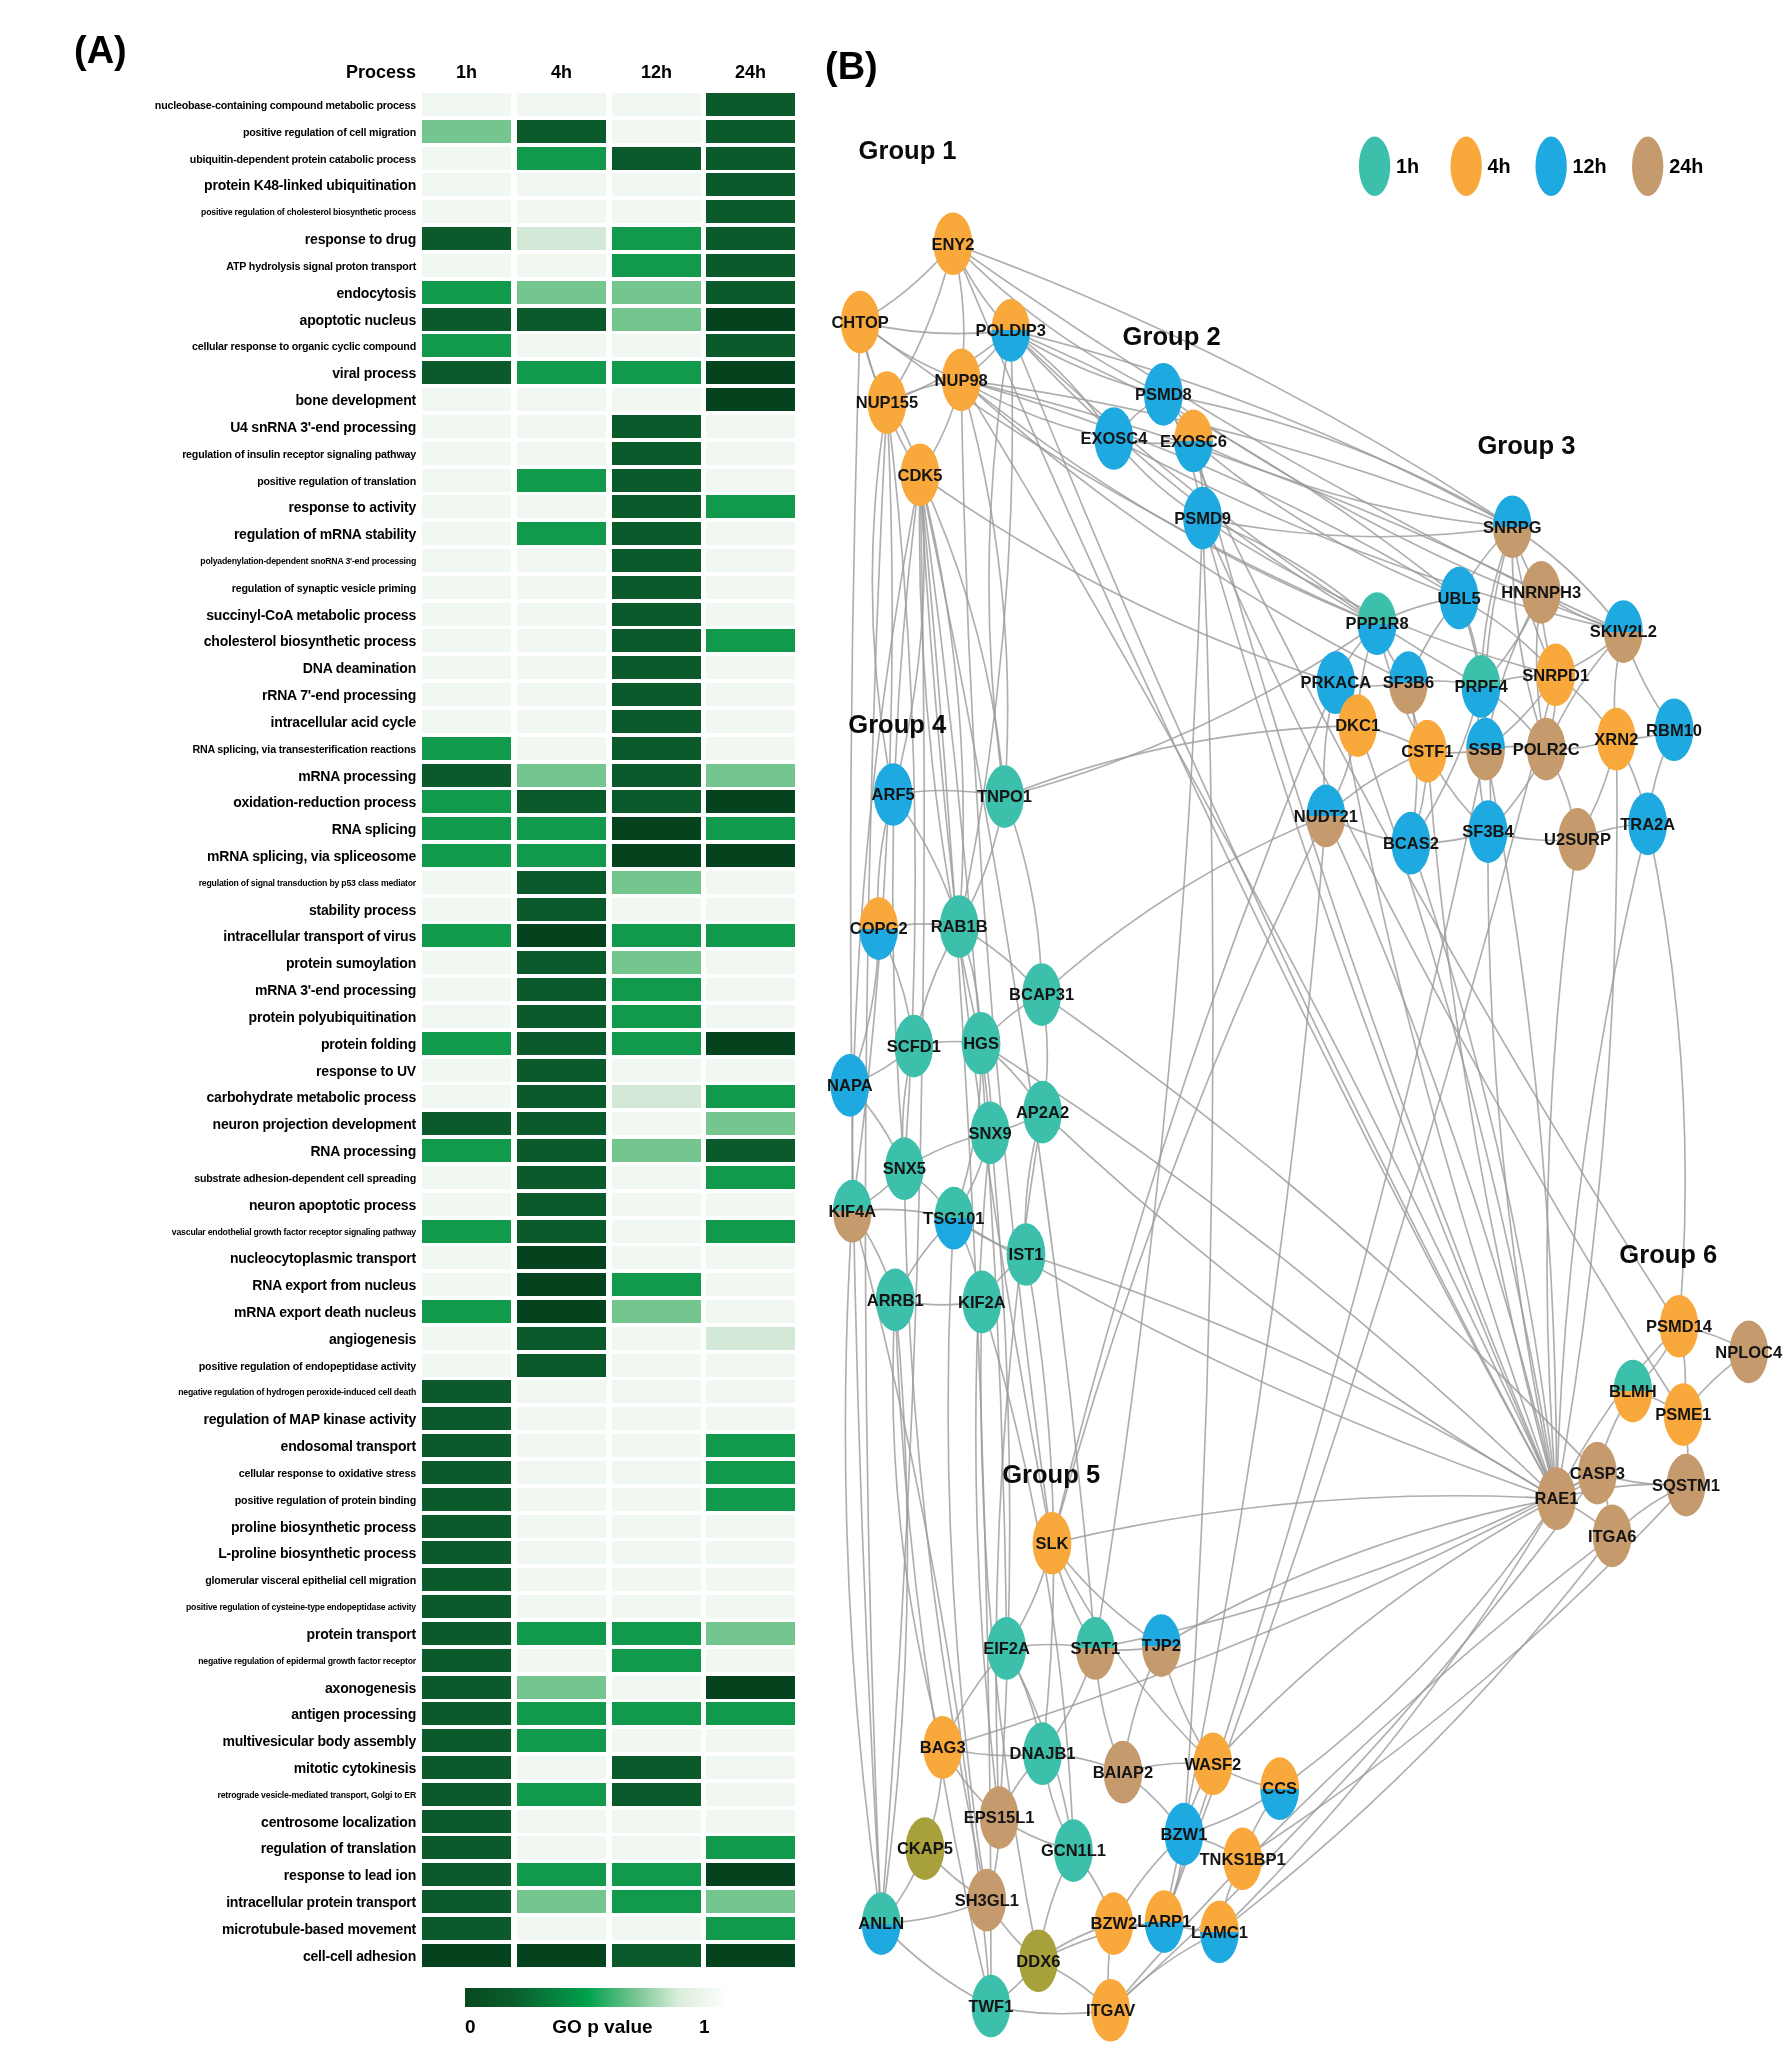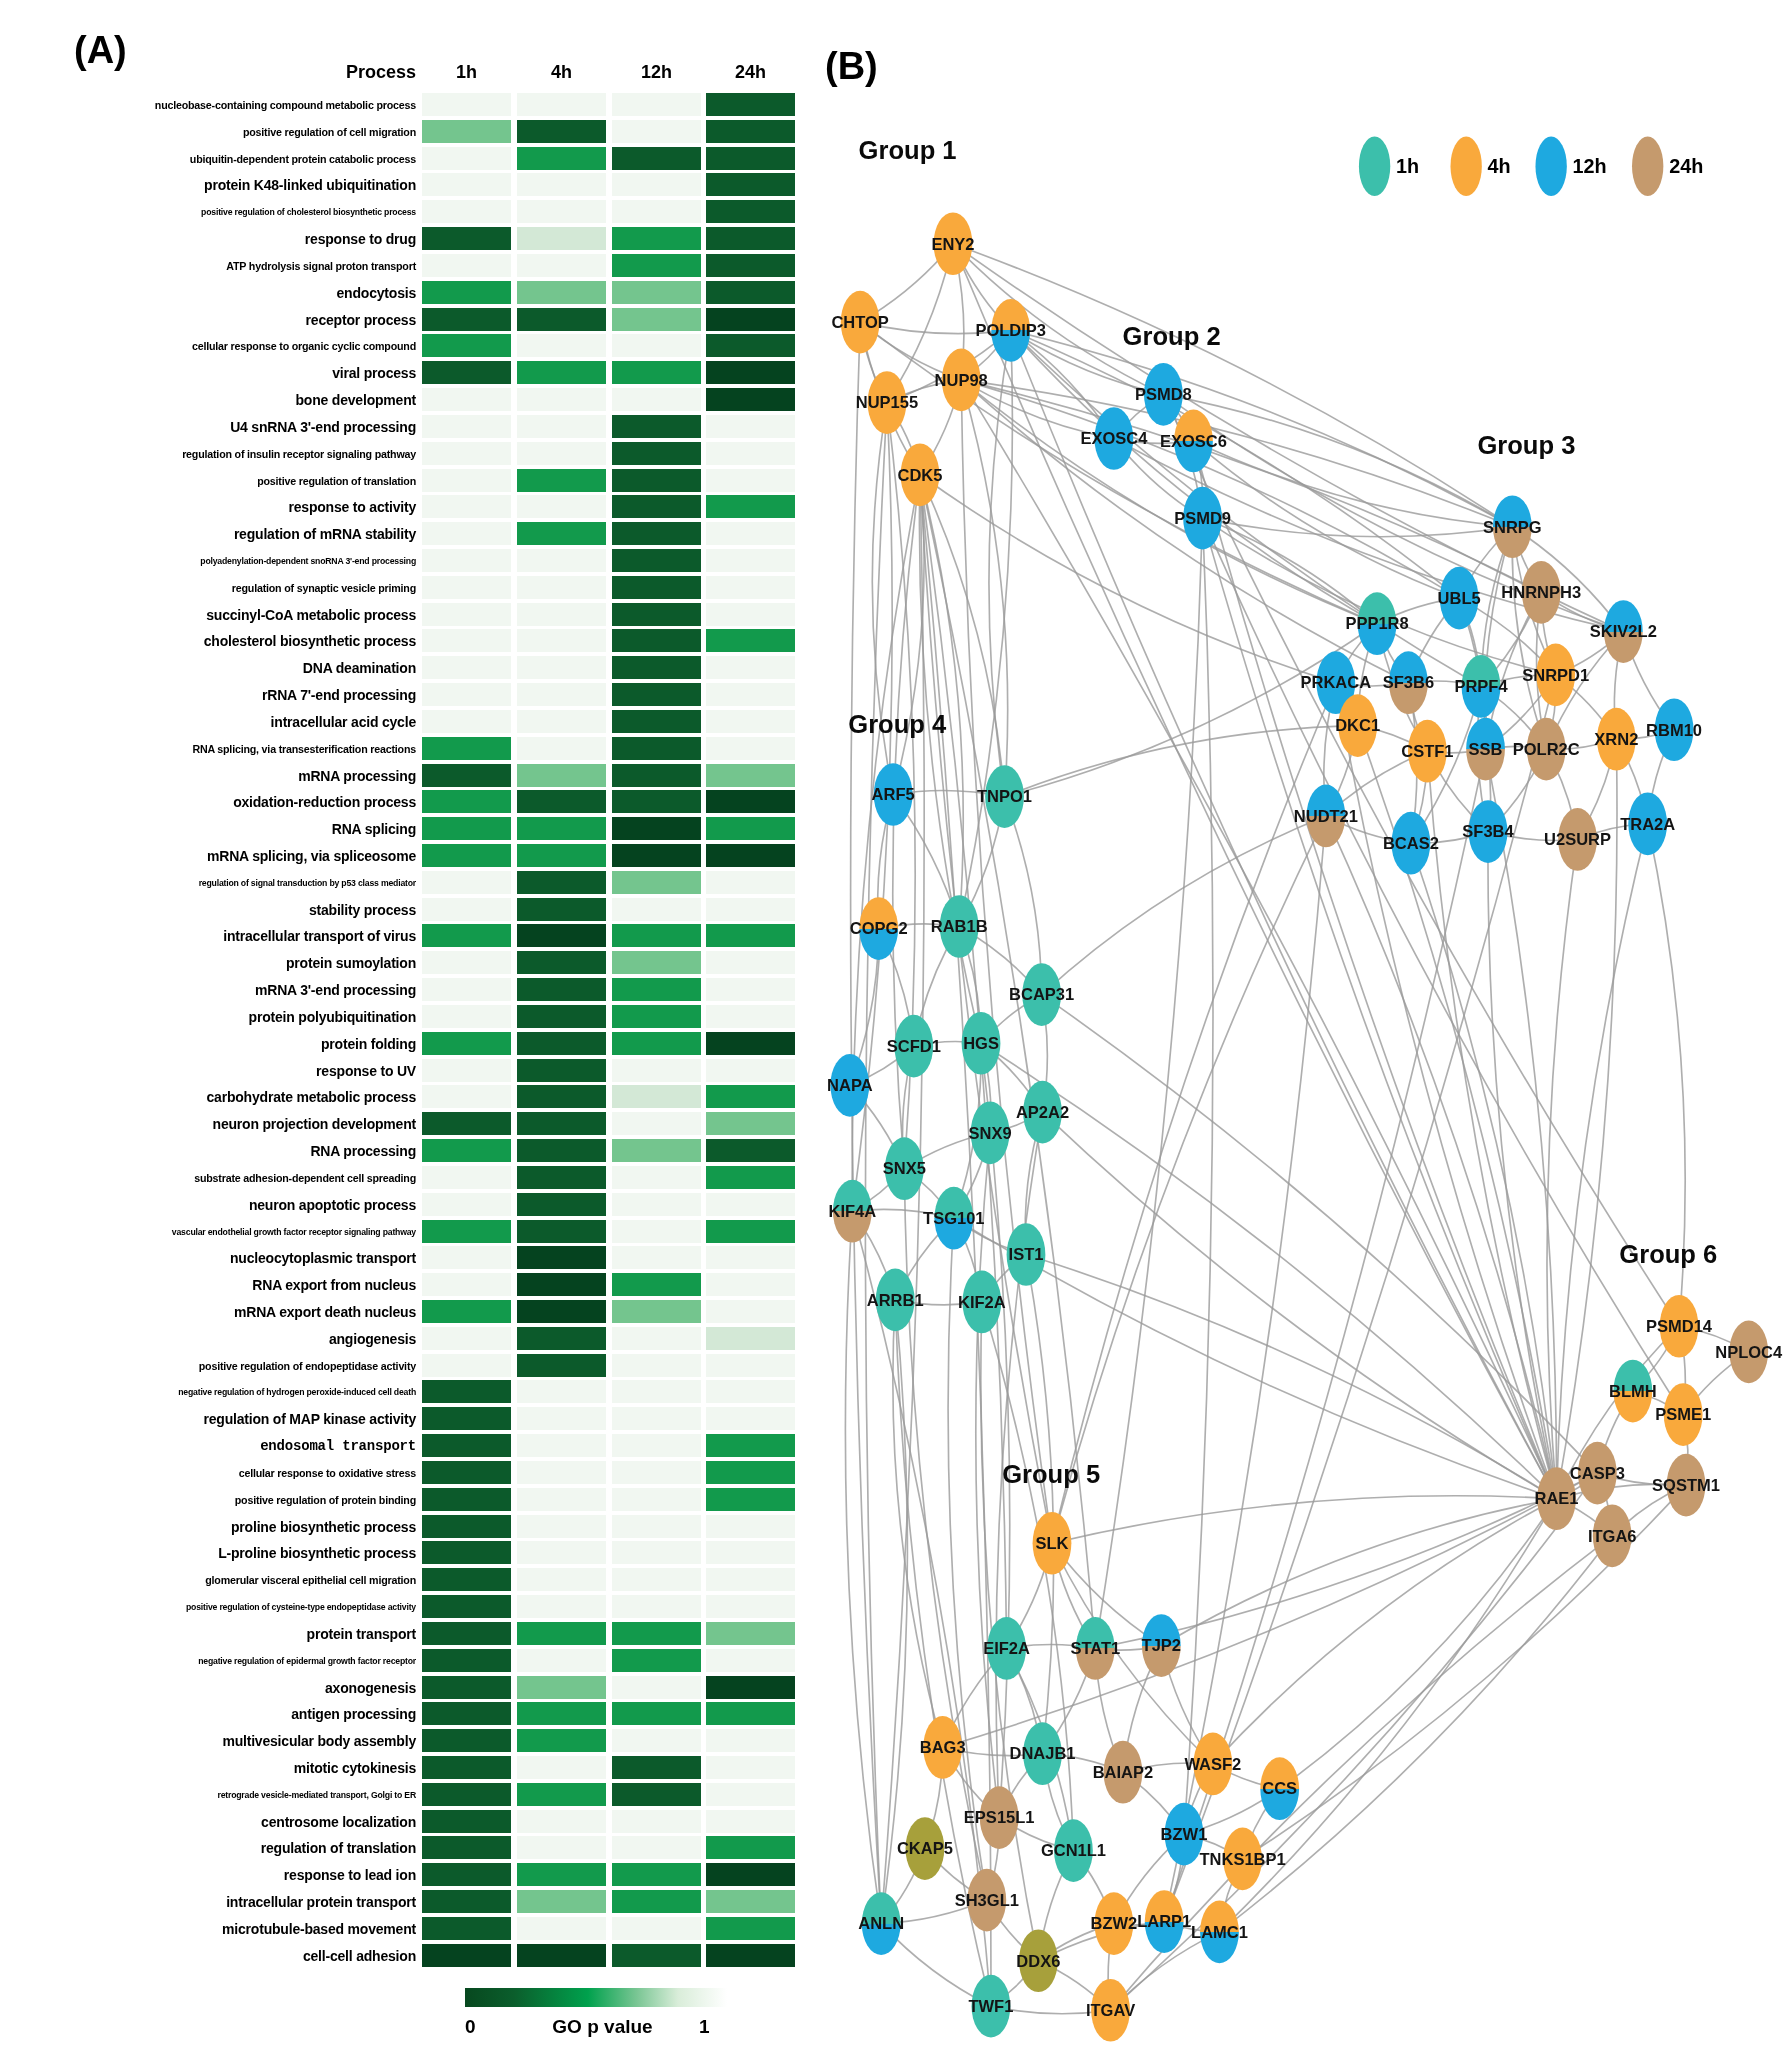--- a/index.html
+++ b/index.html
@@ -729,21 +729,21 @@
         <div class="hm-cell" style="left: 706px; top: 1.7px; background: rgb(12, 90, 43);"></div>
       </div>
       <div class="hm-row" style="top: 188px;">
         <div class="hm-row-label fs-l">endocytosis</div>
         <div class="hm-cell" style="left: 422px; top: 1.7px; background: rgb(18, 154, 76);"></div>
         <div class="hm-cell" style="left: 517px; top: 1.7px; background: rgb(116, 197, 142);"></div>
         <div class="hm-cell" style="left: 612px; top: 1.7px; background: rgb(116, 197, 142);"></div>
         <div class="hm-cell" style="left: 706px; top: 1.7px; background: rgb(12, 90, 43);"></div>
       </div>
       <div class="hm-row" style="top: 215px;">
-        <div class="hm-row-label fs-l">receptor process</div>
+        <div class="hm-row-label fs-l">apoptotic nucleus</div>
         <div class="hm-cell" style="left: 422px; top: 1.7px; background: rgb(12, 90, 43);"></div>
         <div class="hm-cell" style="left: 517px; top: 1.7px; background: rgb(12, 90, 43);"></div>
         <div class="hm-cell" style="left: 612px; top: 1.7px; background: rgb(116, 197, 142);"></div>
         <div class="hm-cell" style="left: 706px; top: 1.7px; background: rgb(5, 67, 31);"></div>
       </div>
       <div class="hm-row" style="top: 241px;">
         <div class="hm-row-label fs-m">cellular response to organic cyclic compound</div>
         <div class="hm-cell" style="left: 422px; top: 1.7px; background: rgb(18, 154, 76);"></div>
         <div class="hm-cell" style="left: 517px; top: 1.7px; background: rgb(241, 247, 241);"></div>
         <div class="hm-cell" style="left: 612px; top: 1.7px; background: rgb(241, 247, 241);"></div>
@@ -1022,21 +1022,21 @@
         <div class="hm-cell" style="left: 612px; top: 1.7px; background: rgb(241, 247, 241);"></div>
         <div class="hm-cell" style="left: 706px; top: 1.7px; background: rgb(241, 247, 241);"></div>
       </div>
       <div class="hm-row" style="top: 1314px;">
         <div class="hm-row-label fs-l">regulation of MAP kinase activity</div>
         <div class="hm-cell" style="left: 422px; top: 1.7px; background: rgb(12, 90, 43);"></div>
         <div class="hm-cell" style="left: 517px; top: 1.7px; background: rgb(241, 247, 241);"></div>
         <div class="hm-cell" style="left: 612px; top: 1.7px; background: rgb(241, 247, 241);"></div>
         <div class="hm-cell" style="left: 706px; top: 1.7px; background: rgb(241, 247, 241);"></div>
       </div>
-      <div class="hm-row" style="top: 1341px; font-family: Liberation Mono, monospace;">
+      <div class="hm-row" style="top: 1341px;">
         <div class="hm-row-label fs-l">endosomal transport</div>
         <div class="hm-cell" style="left: 422px; top: 1.7px; background: rgb(12, 90, 43);"></div>
         <div class="hm-cell" style="left: 517px; top: 1.7px; background: rgb(241, 247, 241);"></div>
         <div class="hm-cell" style="left: 612px; top: 1.7px; background: rgb(241, 247, 241);"></div>
         <div class="hm-cell" style="left: 706px; top: 1.7px; background: rgb(18, 154, 76);"></div>
       </div>
       <div class="hm-row" style="top: 1368px;">
         <div class="hm-row-label fs-m">cellular response to oxidative stress</div>
         <div class="hm-cell" style="left: 422px; top: 1.7px; background: rgb(12, 90, 43);"></div>
         <div class="hm-cell" style="left: 517px; top: 1.7px; background: rgb(241, 247, 241);"></div>

